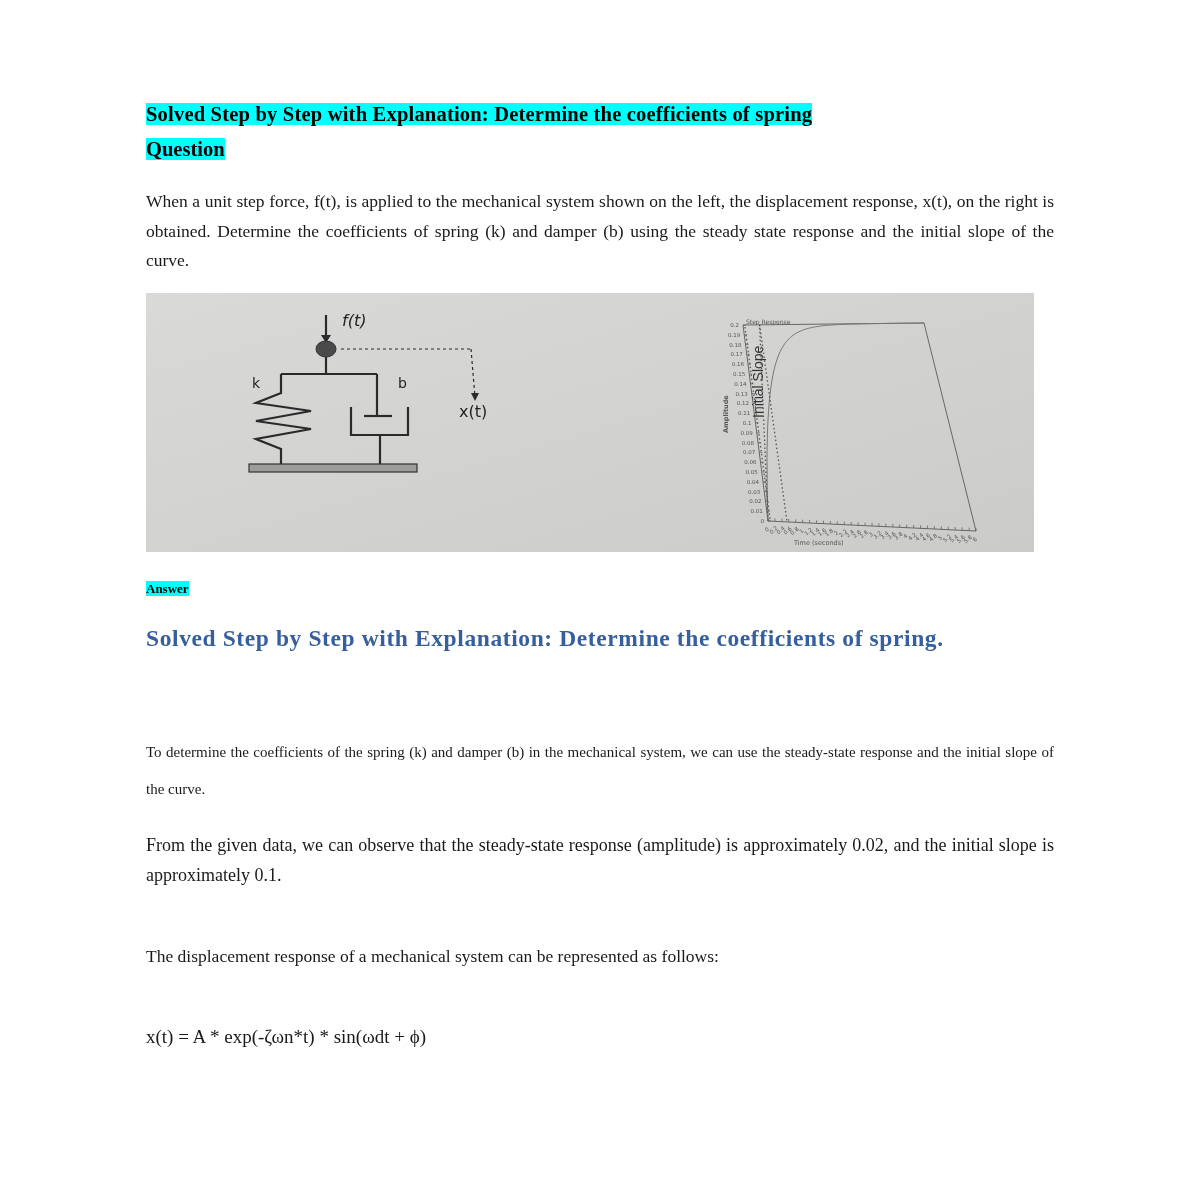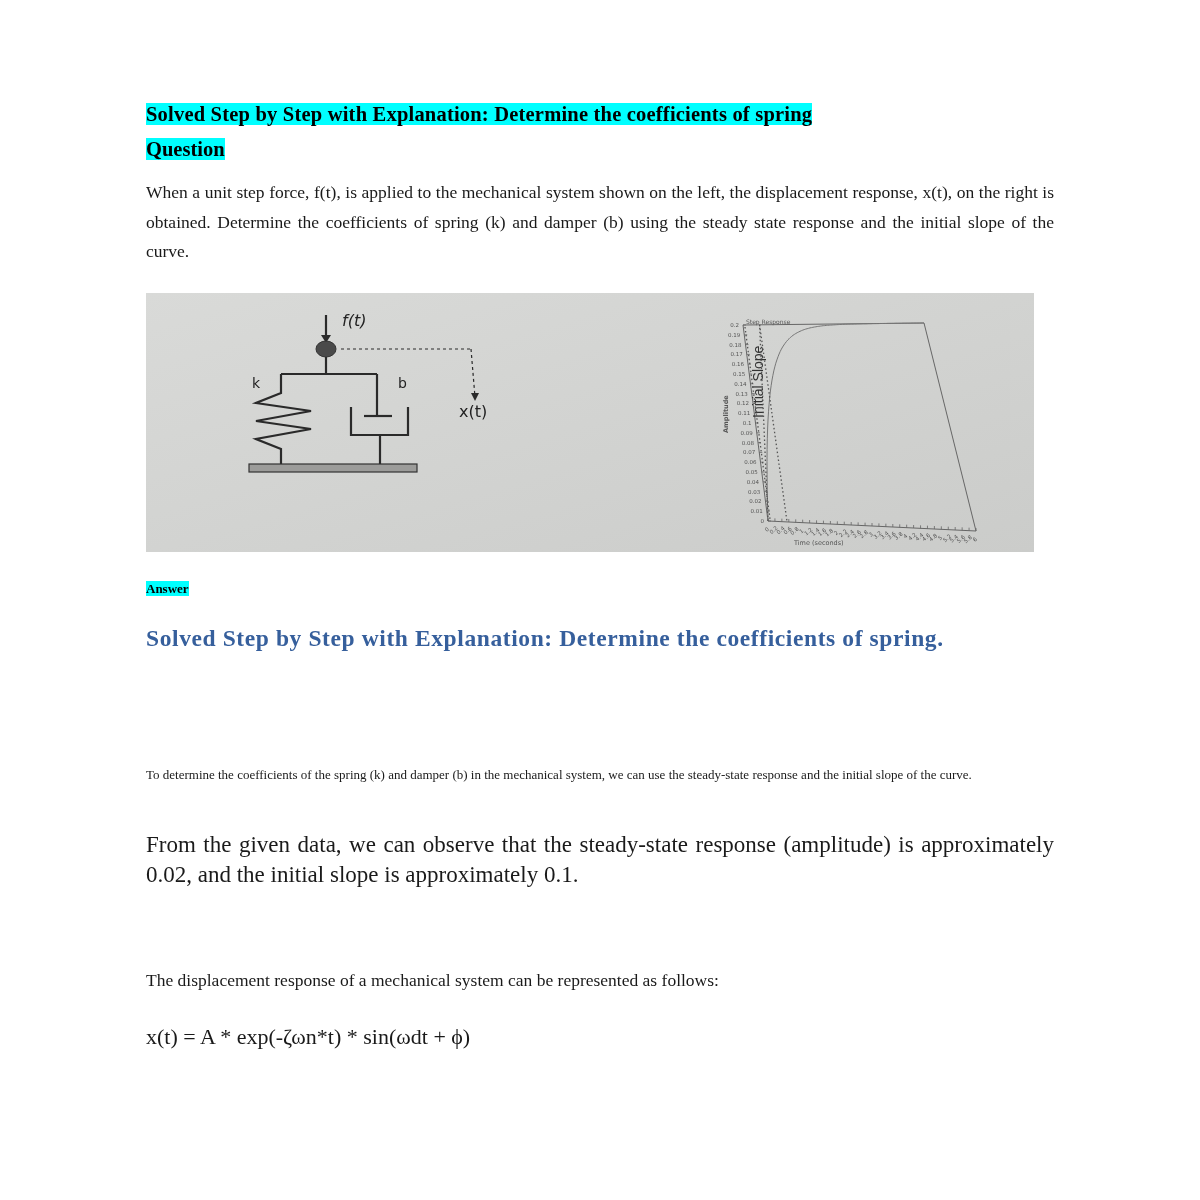--- a/index.html
+++ b/index.html
@@ -2,30 +2,30 @@
 <html><head>
   <meta charset="utf-8">
   <style>
     html, body { margin: 0; padding: 0; background: #ffffff; }
     body { width: 1200px; height: 1200px; position: relative; overflow: hidden;
            font-family: "Liberation Serif", "DejaVu Serif", serif; color: #1a1a1a; }
     .page { position: absolute; left: 146px; top: 0; width: 908px; }
     .hl { background: #00ffff; font-weight: bold; color: #000; }
     .title-line { position: absolute; top: 101px; left: 0; font-size: 20.5px; letter-spacing: 0.2px; line-height: 26px; }
     .q-label { position: absolute; top: 136px; left: 0; font-size: 20.5px; line-height: 26px; }
-    .question { position: absolute; top: 178px; left: 0; width: 908px; font-size: 17.5px; line-height: 29.5px; text-align: justify; }
+    .question { position: absolute; top: 187px; left: 0; width: 908px; font-size: 17.5px; line-height: 29.5px; text-align: justify; }
     .figure { position: absolute; top: 293px; left: 0; width: 888px; height: 259px; background: #fca5a5; overflow: hidden; }
     .figure svg { position: absolute; left: 0; top: 0; }
     .a-label { position: absolute; top: 578px; left: 0; font-size: 13px; line-height: 22px; }
     .answer-title { position: absolute; top: 624px; left: 0; width: 908px; font-size: 23.5px; line-height: 28px;
                     color: #365f9c; font-weight: bold; letter-spacing: 0.6px; }
-    .p1 { position: absolute; top: 760px; left: 0; width: 908px; font-size: 13px; line-height: 30px; text-align: justify; }
-    .p2 { position: absolute; top: 830px; left: 0; width: 908px; font-size: 23px; line-height: 30px; text-align: justify; text-align-last: left; }
-    .p3 { position: absolute; top: 941px; left: 0; width: 908px; font-size: 17.5px; line-height: 30px; margin-top: 24px; }
-    .formula { position: absolute; top: 1024px; left: 0; font-size: 22px; line-height: 26px; }
+    .p1 { position: absolute; top: 734px; left: 0; width: 908px; font-size: 15px; line-height: 37px; text-align: justify; }
+    .p2 { position: absolute; top: 830px; left: 0; width: 908px; font-size: 18px; line-height: 30px; text-align: justify; text-align-last: left; }
+    .p3 { position: absolute; top: 941px; left: 0; width: 908px; font-size: 17.5px; line-height: 30px; }
+    .formula { position: absolute; top: 1024px; left: 0; font-size: 19px; line-height: 26px; }
   </style>
 </head>
 <body>
 
 <div class="page">
 
   <div class="title-line">
     <span class="hl">Solved Step by Step with Explanation: Determine the coefficients of spring</span>
   </div>
 

